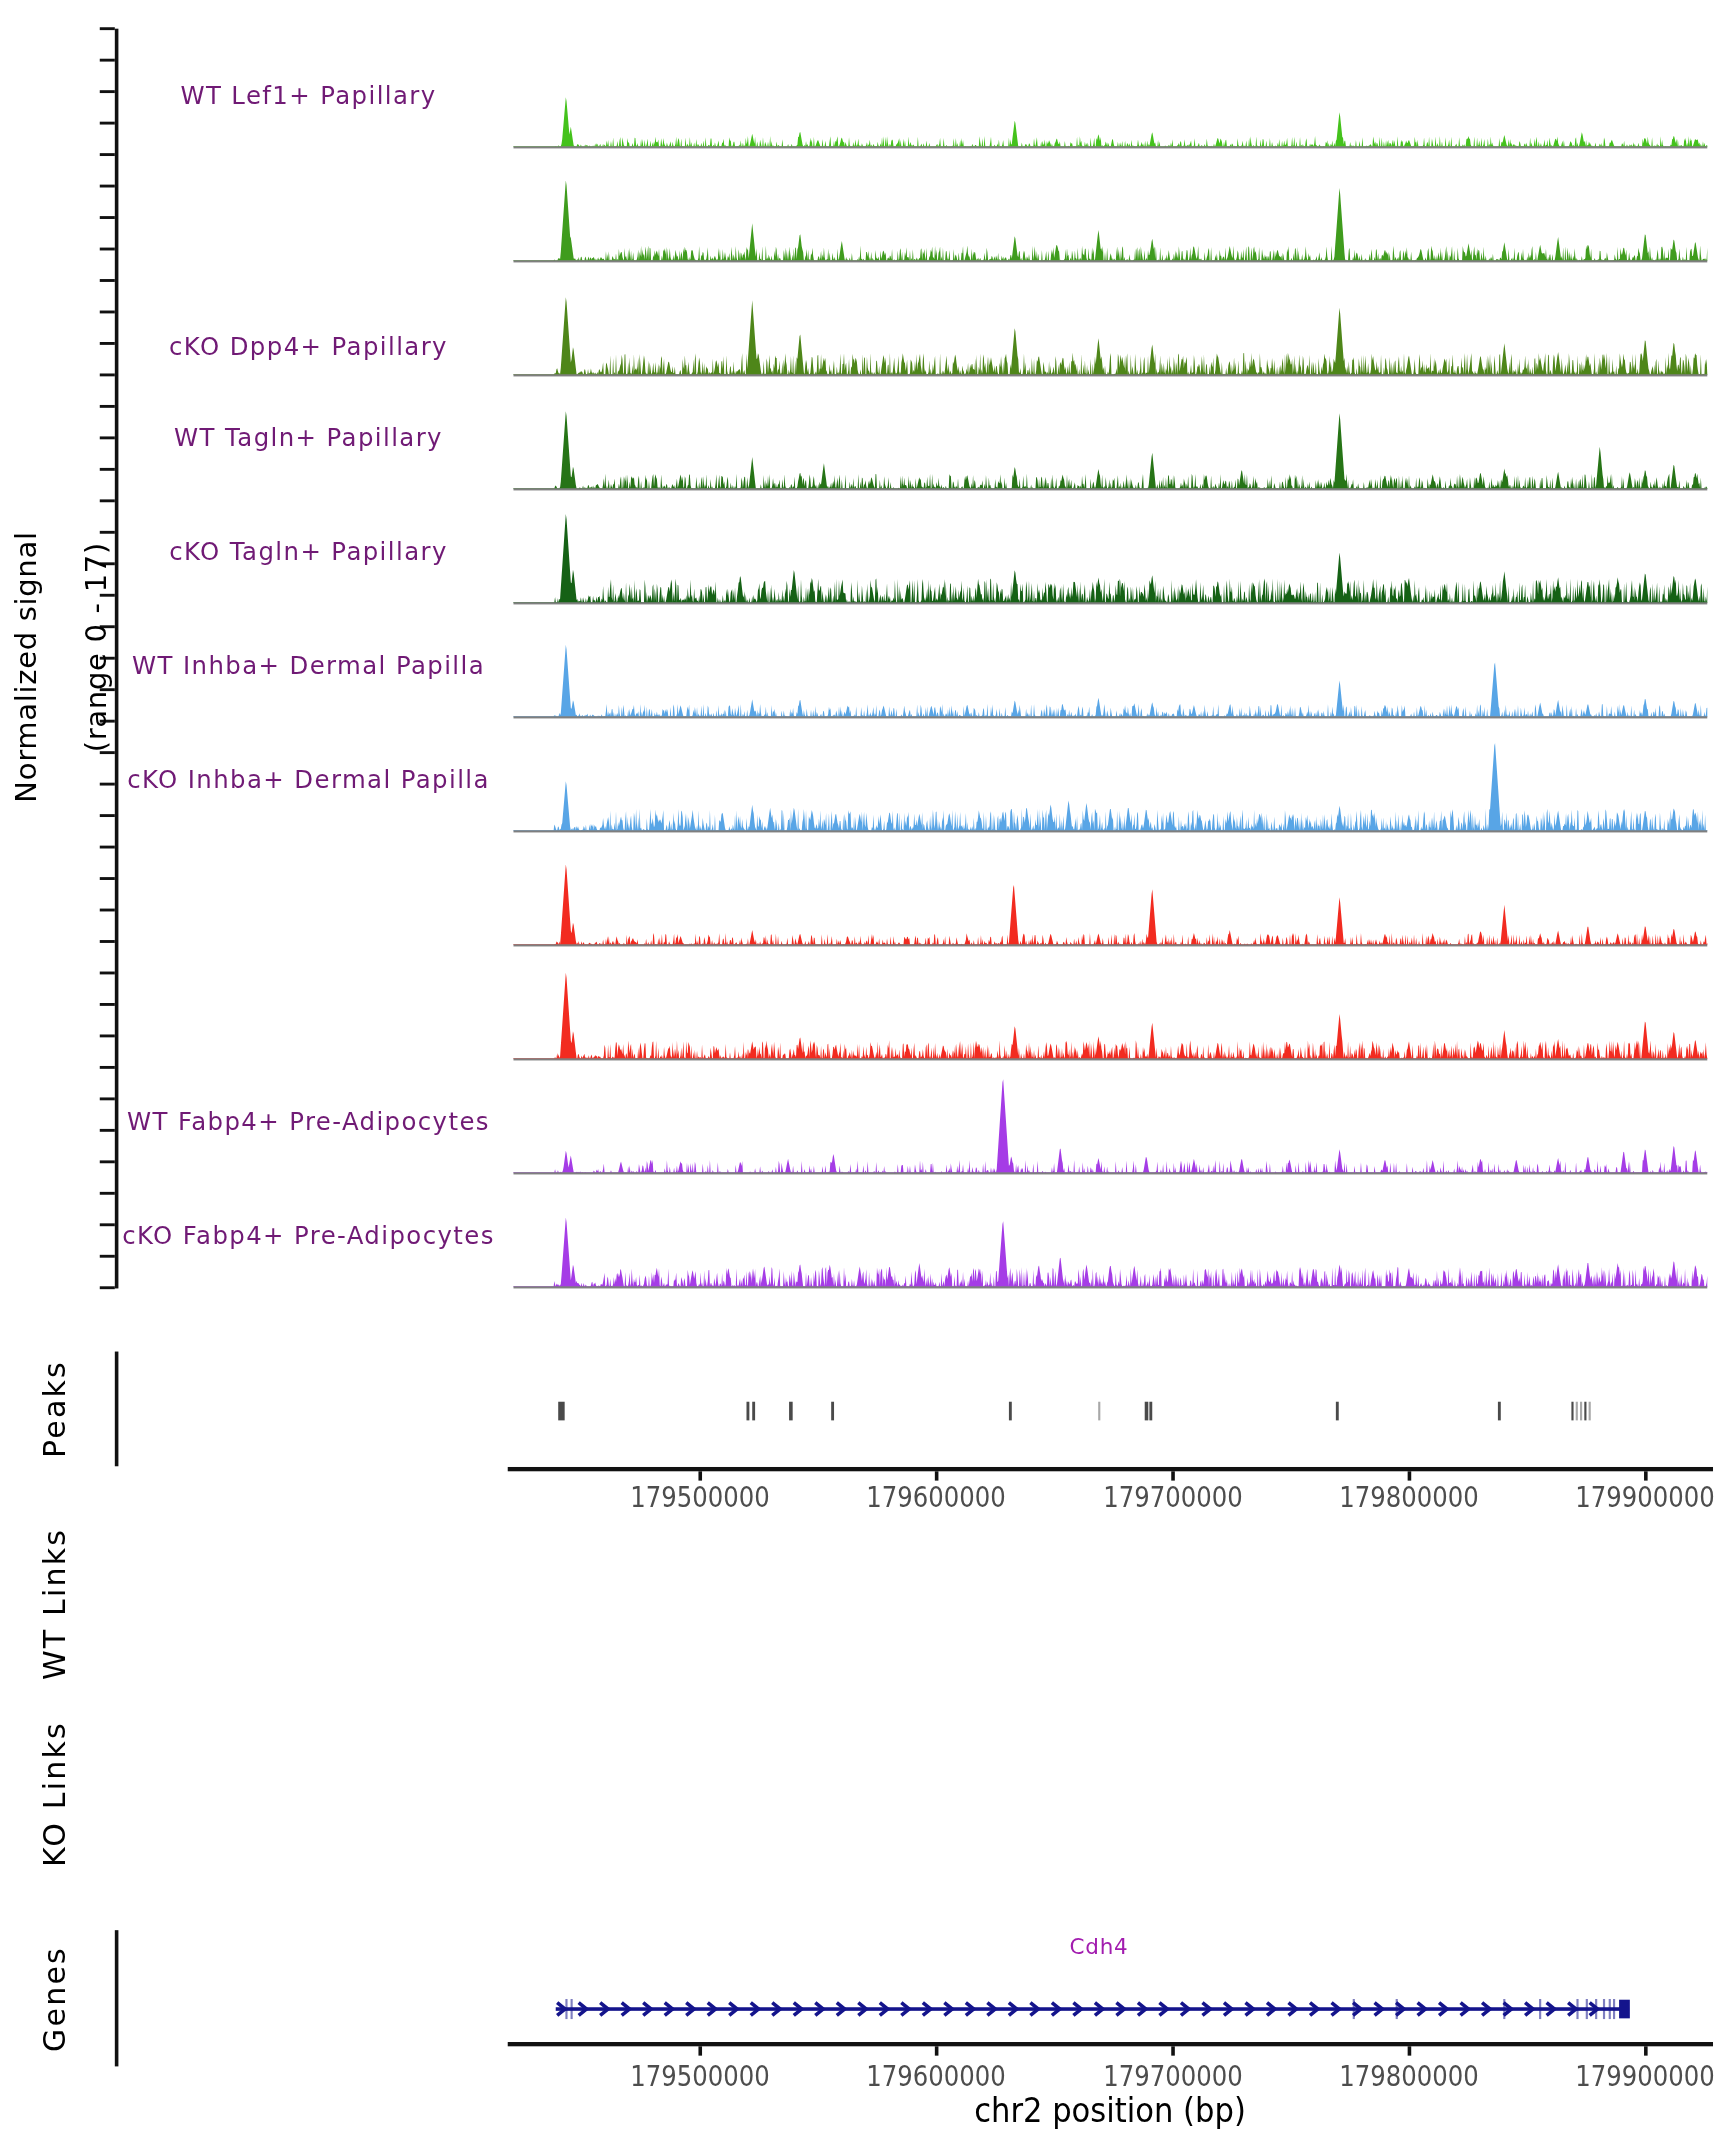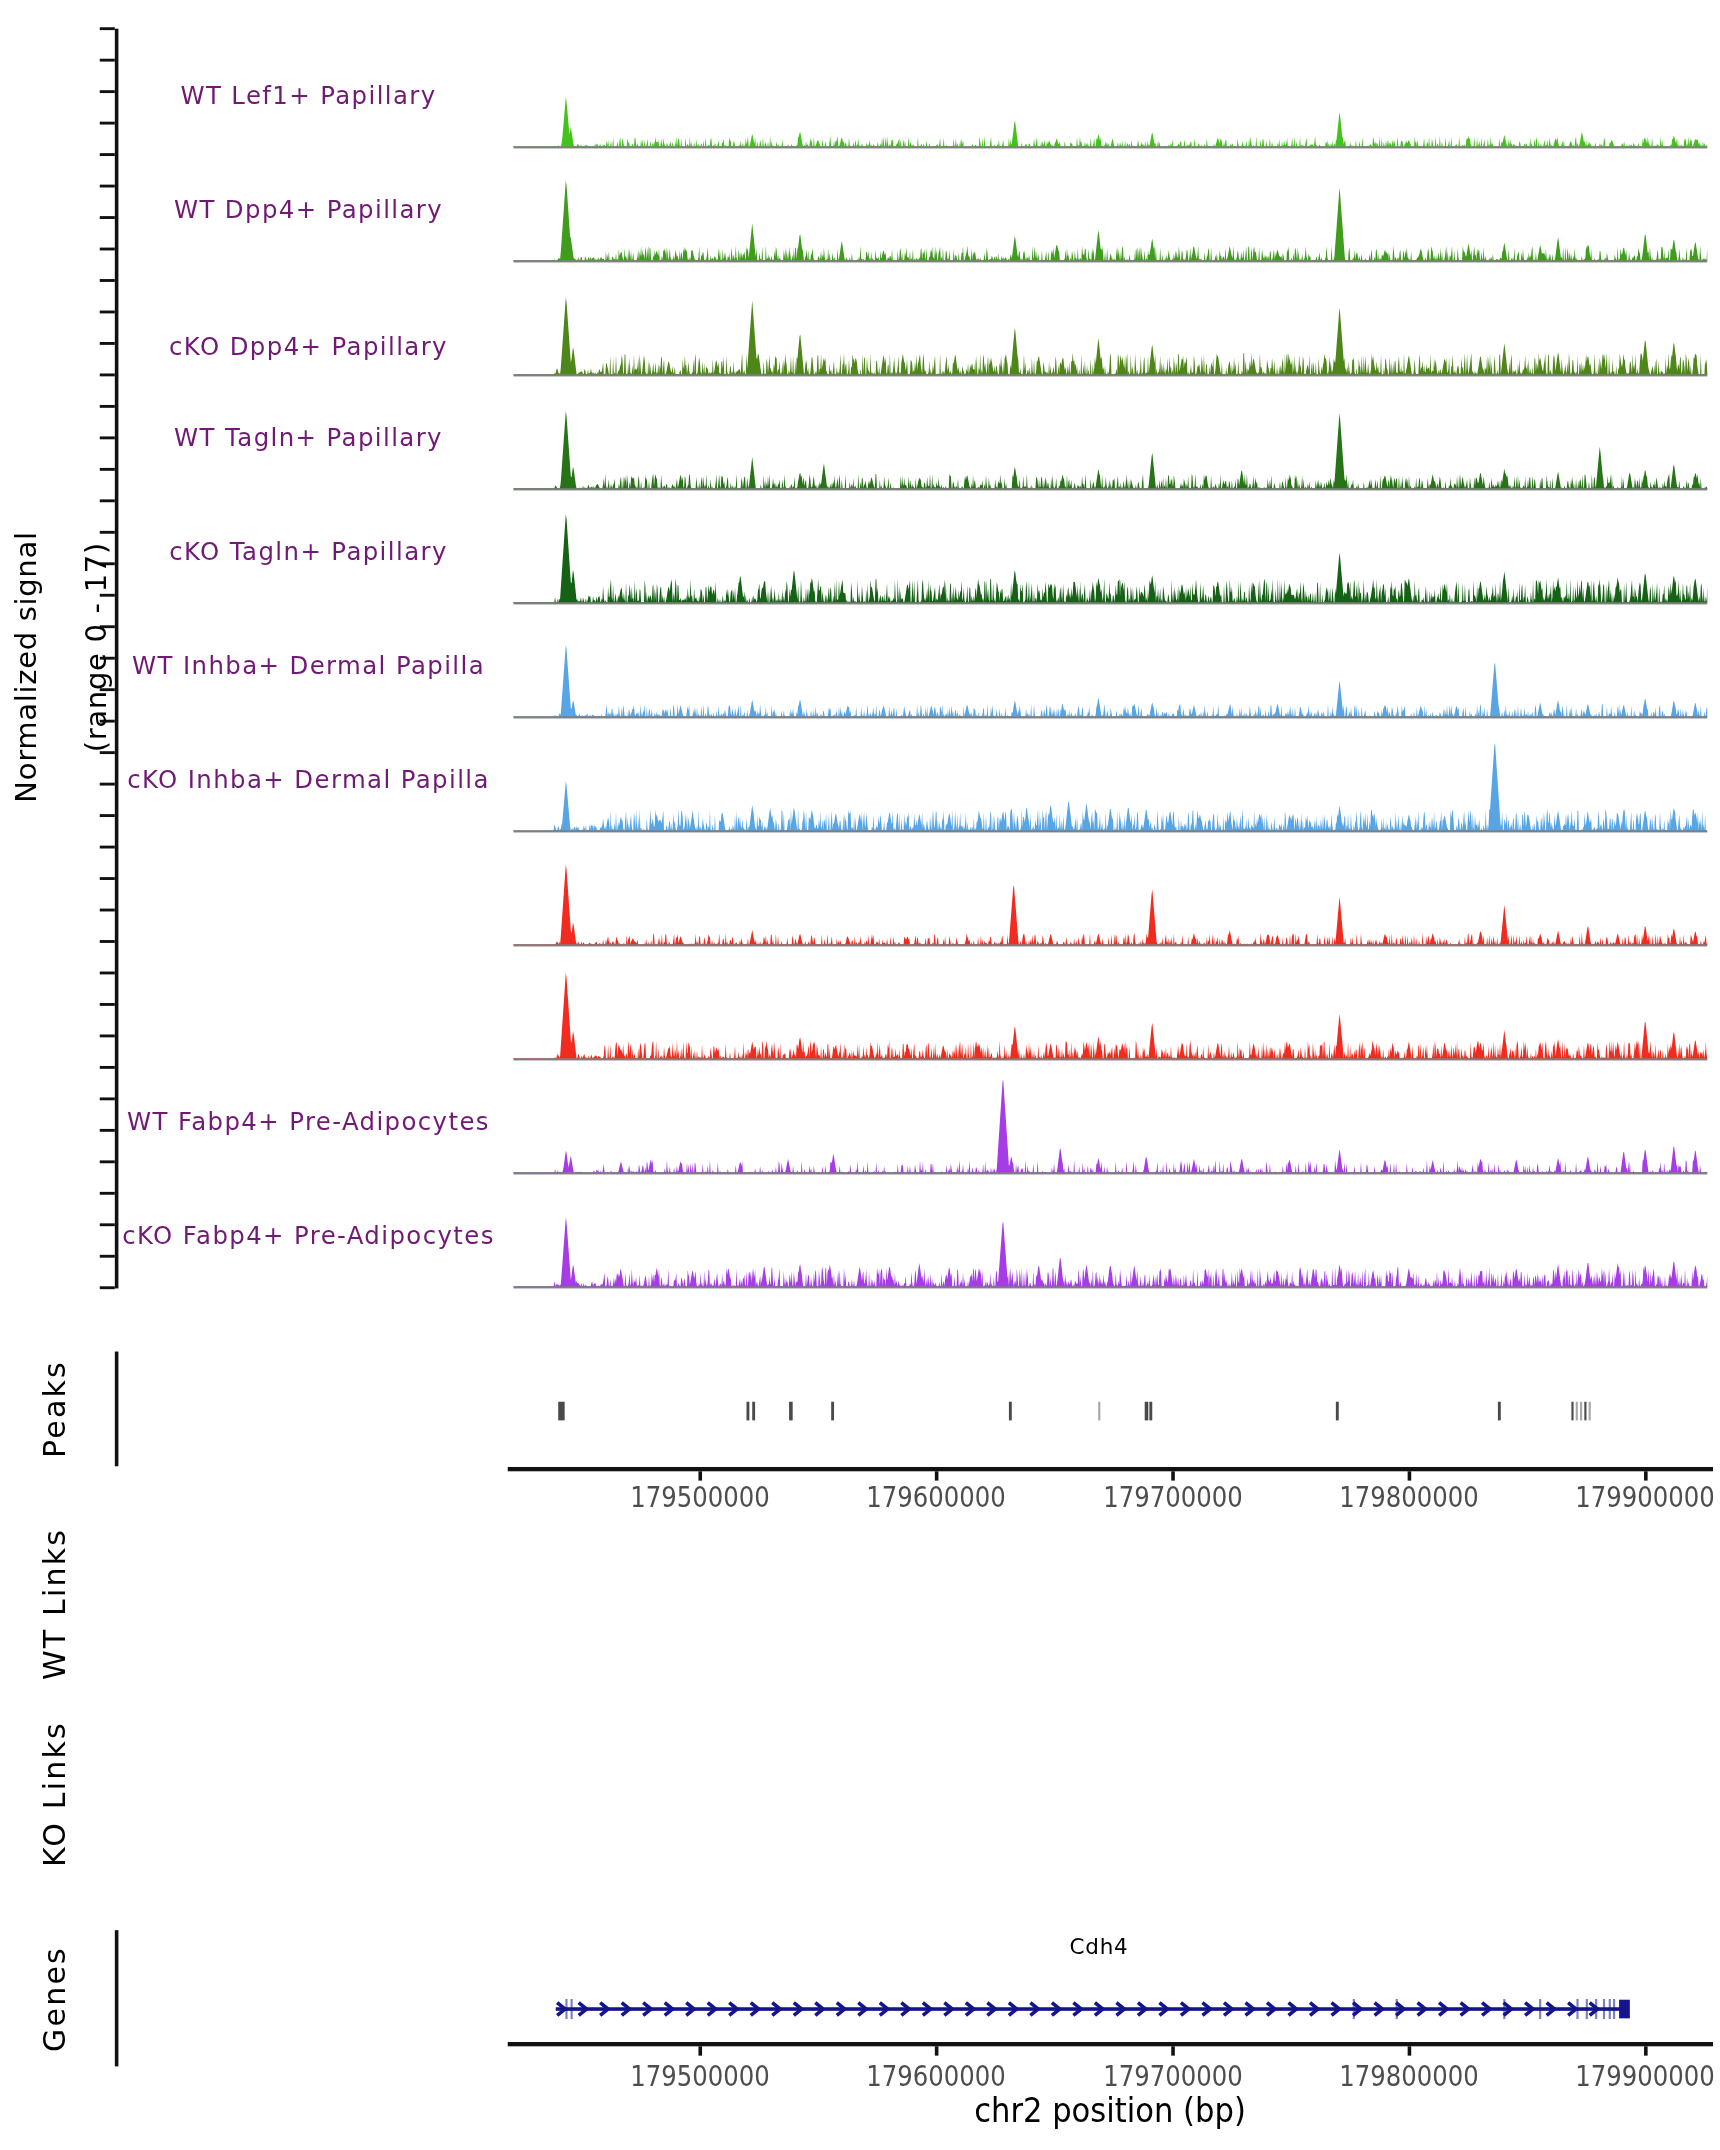--- a/index.html
+++ b/index.html
@@ -21,21 +21,21 @@
   .ticklabel{
     position:absolute;transform:translateX(-50%) scaleX(0.84);
     font-size:29px;color:#4d4d4d;white-space:nowrap;letter-spacing:0px;
   }
   .xlabel{
     position:absolute;transform:translateX(-50%) scaleX(0.9);
     font-size:34px;color:#000;white-space:nowrap;
   }
   .genename{
     position:absolute;transform:translateX(-50%);
-    font-size:21.5px;letter-spacing:0.7px;color:#000000;white-space:nowrap;
+    font-size:21.5px;letter-spacing:0.7px;color:#a21caf;white-space:nowrap;
   }
 </style>
 </head>
 <body>
 
 <div class="page">
 
   <svg class="gfx" id="gfx" width="1721" height="2151" viewBox="0 0 2400 3000">
       <path d="M 716 205L716 204.0L717 204.0L718 204.0L719 204.0L720 204.0L721 204.0L722 204.0L723 204.0L724 204.0L725 204.0L726 204.0L727 204.0L728 204.0L729 204.0L730 204.0L731 204.0L732 204.0L733 204.0L734 204.0L735 204.0L736 204.0L737 204.0L738 204.0L739 204.0L740 204.0L741 204.0L742 204.0L743 204.0L744 204.0L745 204.0L746 204.0L747 204.0L748 204.0L749 204.0L750 204.0L751 204.0L752 204.0L753 204.0L754 204.0L755 204.0L756 204.0L757 204.0L758 204.0L759 204.0L760 204.0L761 204.0L762 204.0L763 204.0L764 204.0L765 204.0L766 204.0L767 204.0L768 204.0L769 204.0L770 204.0L771 204.0L772 204.0L773 204.0L774 204.0L775 203.6L776 204.0L777 204.0L778 204.0L779 202.7L780 203.9L781 204.0L782 204.0L783 200.9L784 193.7L785 182.0L786 170.4L787 158.8L788 147.2L789 135.6L790 141.1L791 152.8L792 164.4L793 176.0L794 187.6L795 182.3L796 176.7L797 183.3L798 189.9L799 196.5L800 203.0L801 203.7L802 204.0L803 204.0L804 203.9L805 201.1L806 201.1L807 202.3L808 204.0L809 204.0L810 201.6L811 203.9L812 204.0L813 204.0L814 204.0L815 204.0L816 201.5L817 203.8L818 202.3L819 202.6L820 204.0L821 204.0L822 202.8L823 204.0L824 204.0L825 204.0L826 204.0L827 203.1L828 204.0L829 204.0L830 200.2L831 204.0L832 200.3L833 201.0L834 204.0L835 203.4L836 203.4L837 200.5L838 204.0L839 204.0L840 204.0L841 200.4L842 204.0L843 201.6L844 203.2L845 204.0L846 196.1L847 203.4L848 195.2L849 204.0L850 204.0L851 204.0L852 196.8L853 203.8L854 204.0L855 191.9L856 204.0L857 204.0L858 204.0L859 204.0L860 203.3L861 196.7L862 204.0L863 204.0L864 195.8L865 191.1L866 204.0L867 203.6L868 191.3L869 198.0L870 202.5L871 204.0L872 204.0L873 204.0L874 204.0L875 192.4L876 199.7L877 197.6L878 204.0L879 204.0L880 203.9L881 204.0L882 199.3L883 203.4L884 203.9L885 192.1L886 192.3L887 202.3L888 204.0L889 199.6L890 204.0L891 204.0L892 204.0L893 203.8L894 193.7L895 203.8L896 194.0L897 204.0L898 204.0L899 194.8L900 204.0L901 204.0L902 200.4L903 193.2L904 204.0L905 203.8L906 204.0L907 195.8L908 204.0L909 204.0L910 198.5L911 204.0L912 196.9L913 201.7L914 190.7L915 198.2L916 198.3L917 198.3L918 194.7L919 204.0L920 204.0L921 203.4L922 192.9L923 200.2L924 204.0L925 192.3L926 199.6L927 202.2L928 204.0L929 203.9L930 198.7L931 203.1L932 204.0L933 204.0L934 201.3L935 197.0L936 203.6L937 204.0L938 197.8L939 203.2L940 204.0L941 204.0L942 200.2L943 190.6L944 204.0L945 197.6L946 192.6L947 195.6L948 203.2L949 204.0L950 193.3L951 204.0L952 203.7L953 204.0L954 204.0L955 204.0L956 191.6L957 204.0L958 202.5L959 200.3L960 204.0L961 202.9L962 191.2L963 204.0L964 198.1L965 204.0L966 204.0L967 204.0L968 198.8L969 204.0L970 204.0L971 194.0L972 204.0L973 201.3L974 201.6L975 204.0L976 203.2L977 204.0L978 199.2L979 204.0L980 204.0L981 195.9L982 203.9L983 204.0L984 191.5L985 204.0L986 204.0L987 204.0L988 201.9L989 202.9L990 202.9L991 193.3L992 193.0L993 204.0L994 204.0L995 201.8L996 204.0L997 198.3L998 203.3L999 204.0L1000 203.9L1001 200.6L1002 195.8L1003 204.0L1004 203.8L1005 204.0L1006 203.8L1007 199.5L1008 198.8L1009 193.5L1010 204.0L1011 201.7L1012 203.7L1013 204.0L1014 204.0L1015 204.0L1016 204.0L1017 191.4L1018 196.4L1019 196.0L1020 204.0L1021 204.0L1022 202.7L1023 197.7L1024 197.8L1025 204.0L1026 204.0L1027 204.0L1028 204.0L1029 203.7L1030 204.0L1031 201.6L1032 203.9L1033 195.5L1034 204.0L1035 203.6L1036 199.2L1037 204.0L1038 202.5L1039 203.9L1040 192.0L1041 201.3L1042 198.0L1043 189.8L1044 203.6L1045 204.0L1046 200.4L1047 195.8L1048 191.2L1049 186.5L1050 191.2L1051 195.8L1052 200.4L1053 190.6L1054 204.0L1055 203.7L1056 197.3L1057 204.0L1058 204.0L1059 204.0L1060 194.8L1061 199.6L1062 204.0L1063 204.0L1064 191.5L1065 204.0L1066 204.0L1067 197.6L1068 200.9L1069 204.0L1070 204.0L1071 197.7L1072 204.0L1073 204.0L1074 189.7L1075 204.0L1076 196.5L1077 204.0L1078 202.5L1079 204.0L1080 204.0L1081 204.0L1082 204.0L1083 197.3L1084 204.0L1085 202.8L1086 202.2L1087 204.0L1088 204.0L1089 204.0L1090 204.0L1091 194.2L1092 204.0L1093 204.0L1094 204.0L1095 204.0L1096 203.9L1097 204.0L1098 204.0L1099 200.9L1100 204.0L1101 204.0L1102 204.0L1103 204.0L1104 200.4L1105 204.0L1106 204.0L1107 203.7L1108 204.0L1109 204.0L1110 204.0L1111 203.1L1112 201.9L1113 191.0L1114 190.7L1115 185.1L1116 184.0L1117 189.6L1118 195.2L1119 200.8L1120 204.0L1121 204.0L1122 202.3L1123 204.0L1124 196.7L1125 203.1L1126 200.7L1127 204.0L1128 204.0L1129 202.7L1130 191.9L1131 199.0L1132 194.6L1133 204.0L1134 204.0L1135 190.7L1136 204.0L1137 204.0L1138 201.6L1139 198.9L1140 196.1L1141 195.7L1142 198.4L1143 201.2L1144 204.0L1145 204.0L1146 204.0L1147 193.9L1148 204.0L1149 204.0L1150 203.6L1151 196.4L1152 203.2L1153 204.0L1154 204.0L1155 204.0L1156 204.0L1157 196.5L1158 190.0L1159 204.0L1160 204.0L1161 204.0L1162 204.0L1163 196.8L1164 204.0L1165 196.2L1166 198.2L1167 194.3L1168 190.1L1169 203.8L1170 204.0L1171 201.6L1172 198.0L1173 193.4L1174 191.7L1175 195.3L1176 198.9L1177 197.5L1178 204.0L1179 198.0L1180 201.3L1181 204.0L1182 204.0L1183 203.4L1184 191.4L1185 202.6L1186 204.0L1187 204.0L1188 204.0L1189 204.0L1190 198.1L1191 203.6L1192 202.5L1193 194.7L1194 202.3L1195 204.0L1196 200.6L1197 193.3L1198 204.0L1199 202.3L1200 203.8L1201 204.0L1202 199.8L1203 202.8L1204 204.0L1205 204.0L1206 204.0L1207 204.0L1208 202.3L1209 198.4L1210 204.0L1211 202.4L1212 200.9L1213 194.9L1214 204.0L1215 201.4L1216 204.0L1217 204.0L1218 200.5L1219 203.4L1220 203.7L1221 203.9L1222 203.7L1223 204.0L1224 197.6L1225 203.1L1226 204.0L1227 204.0L1228 199.9L1229 204.0L1230 191.0L1231 204.0L1232 190.2L1233 204.0L1234 204.0L1235 190.8L1236 204.0L1237 190.1L1238 198.6L1239 204.0L1240 204.0L1241 200.6L1242 204.0L1243 196.8L1244 194.4L1245 195.7L1246 204.0L1247 204.0L1248 204.0L1249 204.0L1250 201.5L1251 200.5L1252 199.1L1253 196.2L1254 192.8L1255 204.0L1256 194.9L1257 204.0L1258 204.0L1259 204.0L1260 193.3L1261 204.0L1262 195.5L1263 204.0L1264 204.0L1265 203.6L1266 204.0L1267 190.3L1268 203.5L1269 200.4L1270 198.1L1271 203.3L1272 202.1L1273 203.5L1274 201.2L1275 204.0L1276 204.0L1277 204.0L1278 204.0L1279 204.0L1280 190.7L1281 204.0L1282 204.0L1283 204.0L1284 203.1L1285 200.1L1286 204.0L1287 204.0L1288 199.7L1289 204.0L1290 204.0L1291 203.9L1292 195.8L1293 204.0L1294 204.0L1295 204.0L1296 199.6L1297 204.0L1298 204.0L1299 204.0L1300 204.0L1301 204.0L1302 204.0L1303 204.0L1304 203.9L1305 204.0L1306 202.3L1307 200.5L1308 204.0L1309 203.4L1310 200.6L1311 192.0L1312 204.0L1313 204.0L1314 204.0L1315 204.0L1316 192.4L1317 203.6L1318 204.0L1319 203.5L1320 202.2L1321 204.0L1322 204.0L1323 204.0L1324 204.0L1325 204.0L1326 204.0L1327 204.0L1328 202.9L1329 204.0L1330 192.9L1331 204.0L1332 203.7L1333 192.5L1334 204.0L1335 199.3L1336 204.0L1337 204.0L1338 204.0L1339 195.1L1340 204.0L1341 192.3L1342 202.2L1343 195.3L1344 204.0L1345 203.9L1346 203.8L1347 204.0L1348 204.0L1349 204.0L1350 204.0L1351 204.0L1352 204.0L1353 204.0L1354 203.5L1355 204.0L1356 200.4L1357 203.3L1358 204.0L1359 204.0L1360 202.3L1361 202.1L1362 204.0L1363 204.0L1364 204.0L1365 204.0L1366 190.2L1367 198.0L1368 204.0L1369 204.0L1370 192.8L1371 204.0L1372 203.9L1373 189.8L1374 204.0L1375 204.0L1376 204.0L1377 204.0L1378 204.0L1379 204.0L1380 204.0L1381 198.4L1382 190.6L1383 204.0L1384 204.0L1385 204.0L1386 204.0L1387 201.7L1388 204.0L1389 204.0L1390 203.9L1391 200.1L1392 204.0L1393 194.6L1394 204.0L1395 203.5L1396 204.0L1397 204.0L1398 201.3L1399 195.4L1400 204.0L1401 204.0L1402 204.0L1403 204.0L1404 204.0L1405 203.9L1406 204.0L1407 191.8L1408 204.0L1409 194.1L1410 201.4L1411 200.9L1412 192.2L1413 184.6L1414 176.5L1415 168.3L1416 171.6L1417 179.7L1418 187.9L1419 196.0L1420 204.0L1421 204.0L1422 204.0L1423 204.0L1424 204.0L1425 198.6L1426 204.0L1427 204.0L1428 204.0L1429 204.0L1430 201.3L1431 201.0L1432 203.0L1433 204.0L1434 204.0L1435 200.1L1436 200.4L1437 204.0L1438 204.0L1439 204.0L1440 204.0L1441 204.0L1442 192.9L1443 201.6L1444 204.0L1445 198.2L1446 191.4L1447 203.3L1448 204.0L1449 204.0L1450 204.0L1451 204.0L1452 197.3L1453 204.0L1454 196.4L1455 201.9L1456 201.3L1457 194.4L1458 204.0L1459 204.0L1460 196.6L1461 200.9L1462 199.1L1463 195.7L1464 197.9L1465 200.5L1466 204.0L1467 200.3L1468 204.0L1469 204.0L1470 204.0L1471 199.7L1472 197.9L1473 194.7L1474 193.0L1475 197.4L1476 200.6L1477 201.1L1478 197.1L1479 204.0L1480 204.0L1481 204.0L1482 204.0L1483 204.0L1484 204.0L1485 196.7L1486 203.7L1487 204.0L1488 204.0L1489 204.0L1490 203.2L1491 204.0L1492 204.0L1493 198.1L1494 200.4L1495 199.3L1496 204.0L1497 204.0L1498 204.0L1499 203.7L1500 204.0L1501 203.7L1502 190.7L1503 204.0L1504 201.4L1505 204.0L1506 189.9L1507 199.6L1508 196.3L1509 204.0L1510 203.1L1511 204.0L1512 204.0L1513 197.7L1514 203.7L1515 199.6L1516 204.0L1517 198.7L1518 204.0L1519 204.0L1520 204.0L1521 191.7L1522 204.0L1523 204.0L1524 204.0L1525 199.8L1526 192.0L1527 204.0L1528 204.0L1529 192.6L1530 195.1L1531 190.5L1532 187.2L1533 191.9L1534 196.5L1535 191.1L1536 204.0L1537 202.4L1538 203.9L1539 204.0L1540 203.0L1541 202.3L1542 197.4L1543 200.2L1544 204.0L1545 198.6L1546 201.1L1547 204.0L1548 204.0L1549 204.0L1550 199.3L1551 194.7L1552 194.2L1553 200.2L1554 204.0L1555 204.0L1556 204.0L1557 204.0L1558 204.0L1559 197.6L1560 204.0L1561 204.0L1562 198.3L1563 202.5L1564 204.0L1565 196.8L1566 204.0L1567 204.0L1568 204.0L1569 196.3L1570 204.0L1571 204.0L1572 199.6L1573 200.9L1574 204.0L1575 199.8L1576 204.0L1577 204.0L1578 195.0L1579 204.0L1580 202.7L1581 204.0L1582 203.6L1583 204.0L1584 204.0L1585 204.0L1586 203.1L1587 194.4L1588 201.1L1589 204.0L1590 204.0L1591 202.3L1592 197.8L1593 203.1L1594 199.9L1595 203.8L1596 204.0L1597 196.4L1598 204.0L1599 204.0L1600 196.1L1601 204.0L1602 200.9L1603 203.3L1604 198.0L1605 192.7L1606 187.4L1607 184.5L1608 189.8L1609 195.1L1610 200.4L1611 198.6L1612 204.0L1613 204.0L1614 204.0L1615 195.1L1616 203.8L1617 197.5L1618 204.0L1619 204.0L1620 204.0L1621 203.9L1622 204.0L1623 204.0L1624 204.0L1625 202.9L1626 204.0L1627 204.0L1628 204.0L1629 204.0L1630 201.8L1631 203.4L1632 204.0L1633 198.9L1634 204.0L1635 194.3L1636 204.0L1637 204.0L1638 204.0L1639 204.0L1640 204.0L1641 204.0L1642 203.0L1643 201.9L1644 199.5L1645 204.0L1646 197.2L1647 197.4L1648 204.0L1649 204.0L1650 204.0L1651 202.6L1652 194.3L1653 204.0L1654 202.8L1655 204.0L1656 202.7L1657 201.6L1658 204.0L1659 201.6L1660 199.3L1661 195.8L1662 204.0L1663 204.0L1664 204.0L1665 202.9L1666 192.9L1667 204.0L1668 204.0L1669 204.0L1670 204.0L1671 201.8L1672 199.1L1673 204.0L1674 204.0L1675 204.0L1676 201.9L1677 204.0L1678 204.0L1679 204.0L1680 200.9L1681 204.0L1682 203.6L1683 193.3L1684 202.7L1685 204.0L1686 203.7L1687 204.0L1688 204.0L1689 203.2L1690 204.0L1691 204.0L1692 203.9L1693 200.2L1694 204.0L1695 203.3L1696 199.7L1697 196.1L1698 192.5L1699 193.6L1700 197.2L1701 200.1L1702 193.3L1703 194.9L1704 197.7L1705 204.0L1706 204.0L1707 197.5L1708 204.0L1709 196.1L1710 194.8L1711 204.0L1712 204.0L1713 203.8L1714 204.0L1715 204.0L1716 201.0L1717 204.0L1718 200.0L1719 200.8L1720 204.0L1721 204.0L1722 203.3L1723 204.0L1724 203.5L1725 204.0L1726 192.9L1727 201.8L1728 204.0L1729 204.0L1730 204.0L1731 203.8L1732 201.8L1733 196.4L1734 204.0L1735 203.1L1736 203.9L1737 203.6L1738 196.0L1739 204.0L1740 204.0L1741 204.0L1742 192.1L1743 204.0L1744 190.1L1745 199.4L1746 204.0L1747 204.0L1748 202.1L1749 204.0L1750 204.0L1751 204.0L1752 190.4L1753 204.0L1754 202.9L1755 204.0L1756 204.0L1757 204.0L1758 194.7L1759 204.0L1760 202.7L1761 194.0L1762 194.7L1763 204.0L1764 204.0L1765 204.0L1766 196.0L1767 204.0L1768 204.0L1769 204.0L1770 204.0L1771 192.4L1772 204.0L1773 204.0L1774 198.1L1775 202.8L1776 204.0L1777 204.0L1778 203.9L1779 203.0L1780 204.0L1781 204.0L1782 199.1L1783 204.0L1784 193.9L1785 203.1L1786 204.0L1787 204.0L1788 196.4L1789 204.0L1790 202.2L1791 196.1L1792 202.2L1793 202.0L1794 199.7L1795 192.2L1796 204.0L1797 204.0L1798 204.0L1799 204.0L1800 204.0L1801 202.7L1802 191.2L1803 204.0L1804 202.3L1805 190.6L1806 204.0L1807 204.0L1808 197.3L1809 204.0L1810 204.0L1811 204.0L1812 204.0L1813 191.1L1814 204.0L1815 201.9L1816 204.0L1817 200.7L1818 204.0L1819 203.5L1820 203.9L1821 196.7L1822 192.7L1823 204.0L1824 204.0L1825 204.0L1826 204.0L1827 200.2L1828 203.3L1829 201.4L1830 201.3L1831 202.3L1832 204.0L1833 199.1L1834 189.7L1835 201.8L1836 202.7L1837 204.0L1838 204.0L1839 204.0L1840 201.3L1841 203.4L1842 204.0L1843 204.0L1844 204.0L1845 204.0L1846 203.6L1847 204.0L1848 203.9L1849 197.8L1850 200.3L1851 195.6L1852 204.0L1853 199.6L1854 204.0L1855 204.0L1856 200.4L1857 203.2L1858 196.1L1859 204.0L1860 203.4L1861 199.2L1862 203.9L1863 196.7L1864 194.6L1865 185.0L1866 175.5L1867 166.0L1868 156.5L1869 162.6L1870 172.1L1871 181.6L1872 191.1L1873 192.2L1874 201.2L1875 196.4L1876 196.2L1877 204.0L1878 204.0L1879 204.0L1880 204.0L1881 204.0L1882 203.9L1883 198.0L1884 204.0L1885 202.5L1886 204.0L1887 202.6L1888 204.0L1889 204.0L1890 204.0L1891 195.4L1892 204.0L1893 204.0L1894 204.0L1895 204.0L1896 196.6L1897 204.0L1898 204.0L1899 204.0L1900 191.3L1901 204.0L1902 204.0L1903 204.0L1904 204.0L1905 204.0L1906 202.8L1907 204.0L1908 203.4L1909 203.8L1910 202.6L1911 201.1L1912 201.8L1913 204.0L1914 204.0L1915 190.5L1916 196.1L1917 200.8L1918 197.5L1919 203.7L1920 199.2L1921 200.1L1922 204.0L1923 204.0L1924 190.7L1925 204.0L1926 204.0L1927 191.8L1928 204.0L1929 204.0L1930 197.3L1931 204.0L1932 204.0L1933 195.7L1934 204.0L1935 198.5L1936 195.1L1937 204.0L1938 199.0L1939 199.9L1940 200.5L1941 204.0L1942 194.6L1943 202.1L1944 195.4L1945 198.6L1946 204.0L1947 204.0L1948 204.0L1949 190.2L1950 204.0L1951 204.0L1952 204.0L1953 203.4L1954 194.9L1955 198.1L1956 196.7L1957 204.0L1958 204.0L1959 201.4L1960 199.7L1961 195.8L1962 199.2L1963 199.3L1964 196.6L1965 195.2L1966 198.0L1967 200.7L1968 203.5L1969 204.0L1970 204.0L1971 203.3L1972 204.0L1973 190.6L1974 199.0L1975 197.4L1976 204.0L1977 194.4L1978 204.0L1979 204.0L1980 204.0L1981 204.0L1982 203.8L1983 204.0L1984 204.0L1985 201.8L1986 191.8L1987 203.2L1988 204.0L1989 203.9L1990 199.5L1991 198.0L1992 204.0L1993 190.7L1994 204.0L1995 204.0L1996 204.0L1997 193.3L1998 199.0L1999 204.0L2000 204.0L2001 204.0L2002 190.4L2003 204.0L2004 202.7L2005 199.4L2006 204.0L2007 204.0L2008 189.8L2009 203.6L2010 203.6L2011 197.3L2012 204.0L2013 204.0L2014 203.5L2015 204.0L2016 191.4L2017 204.0L2018 204.0L2019 204.0L2020 200.7L2021 194.9L2022 204.0L2023 204.0L2024 190.8L2025 204.0L2026 204.0L2027 204.0L2028 204.0L2029 204.0L2030 202.1L2031 200.1L2032 204.0L2033 204.0L2034 203.8L2035 191.5L2036 203.1L2037 204.0L2038 204.0L2039 204.0L2040 201.1L2041 204.0L2042 201.2L2043 204.0L2044 204.0L2045 194.7L2046 193.1L2047 193.6L2048 189.7L2049 193.6L2050 193.4L2051 201.5L2052 204.0L2053 204.0L2054 204.0L2055 204.0L2056 190.3L2057 204.0L2058 204.0L2059 204.0L2060 191.7L2061 204.0L2062 201.9L2063 196.0L2064 203.2L2065 203.7L2066 192.1L2067 203.9L2068 204.0L2069 200.7L2070 194.0L2071 204.0L2072 204.0L2073 204.0L2074 204.0L2075 193.3L2076 204.0L2077 200.5L2078 204.0L2079 190.5L2080 202.3L2081 198.8L2082 202.7L2083 204.0L2084 204.0L2085 204.0L2086 204.0L2087 204.0L2088 204.0L2089 204.0L2090 203.8L2091 192.6L2092 204.0L2093 203.6L2094 197.8L2095 199.0L2096 196.5L2097 192.2L2098 188.3L2099 192.6L2100 196.9L2101 201.2L2102 204.0L2103 202.7L2104 194.3L2105 204.0L2106 193.9L2107 200.3L2108 200.2L2109 203.9L2110 202.3L2111 201.2L2112 201.5L2113 204.0L2114 202.1L2115 204.0L2116 203.5L2117 204.0L2118 204.0L2119 196.6L2120 199.0L2121 204.0L2122 203.5L2123 203.7L2124 204.0L2125 204.0L2126 200.4L2127 200.6L2128 204.0L2129 198.7L2130 204.0L2131 204.0L2132 203.8L2133 204.0L2134 191.9L2135 203.3L2136 198.7L2137 204.0L2138 204.0L2139 204.0L2140 193.3L2141 204.0L2142 196.4L2143 190.6L2144 204.0L2145 203.0L2146 197.0L2147 204.0L2148 203.2L2149 199.5L2150 204.0L2151 204.0L2152 204.0L2153 200.9L2154 194.7L2155 204.0L2156 202.1L2157 202.2L2158 195.2L2159 204.0L2160 203.7L2161 191.8L2162 199.1L2163 204.0L2164 202.2L2165 204.0L2166 204.0L2167 200.7L2168 197.3L2169 193.9L2170 193.6L2171 197.0L2172 190.3L2173 199.6L2174 202.1L2175 204.0L2176 204.0L2177 204.0L2178 200.5L2179 196.4L2180 204.0L2181 195.4L2182 204.0L2183 204.0L2184 204.0L2185 204.0L2186 204.0L2187 203.6L2188 204.0L2189 201.3L2190 197.1L2191 197.9L2192 199.9L2193 203.9L2194 201.9L2195 203.7L2196 204.0L2197 193.7L2198 191.3L2199 204.0L2200 198.8L2201 204.0L2202 204.0L2203 200.1L2204 194.8L2205 189.6L2206 184.3L2207 187.7L2208 193.0L2209 198.3L2210 196.3L2211 204.0L2212 195.3L2213 204.0L2214 202.4L2215 202.3L2216 197.2L2217 200.4L2218 200.2L2219 204.0L2220 202.5L2221 204.0L2222 204.0L2223 204.0L2224 204.0L2225 198.7L2226 204.0L2227 204.0L2228 204.0L2229 204.0L2230 204.0L2231 200.3L2232 203.6L2233 199.6L2234 204.0L2235 202.8L2236 204.0L2237 191.9L2238 195.2L2239 204.0L2240 204.0L2241 204.0L2242 204.0L2243 204.0L2244 203.8L2245 198.8L2246 199.5L2247 196.7L2248 195.0L2249 197.8L2250 200.6L2251 203.4L2252 204.0L2253 204.0L2254 204.0L2255 204.0L2256 204.0L2257 204.0L2258 204.0L2259 204.0L2260 204.0L2261 204.0L2262 200.3L2263 200.5L2264 204.0L2265 196.2L2266 204.0L2267 204.0L2268 204.0L2269 201.1L2270 204.0L2271 204.0L2272 204.0L2273 201.1L2274 203.6L2275 201.2L2276 203.8L2277 204.0L2278 198.5L2279 204.0L2280 200.5L2281 204.0L2282 204.0L2283 204.0L2284 203.5L2285 199.2L2286 204.0L2287 203.4L2288 204.0L2289 204.0L2290 204.0L2291 193.0L2292 199.9L2293 193.0L2294 192.8L2295 193.4L2296 196.9L2297 200.5L2298 190.3L2299 198.5L2300 201.7L2301 202.4L2302 204.0L2303 204.0L2304 191.3L2305 204.0L2306 204.0L2307 202.7L2308 204.0L2309 203.3L2310 203.9L2311 199.8L2312 203.2L2313 202.2L2314 204.0L2315 204.0L2316 189.9L2317 204.0L2318 194.9L2319 202.2L2320 204.0L2321 204.0L2322 204.0L2323 203.5L2324 204.0L2325 204.0L2326 204.0L2327 204.0L2328 204.0L2329 204.0L2330 201.5L2331 202.6L2332 194.3L2333 194.0L2334 189.7L2335 190.8L2336 195.1L2337 199.4L2338 193.4L2339 204.0L2340 193.9L2341 203.9L2342 204.0L2343 202.0L2344 204.0L2345 201.9L2346 204.0L2347 204.0L2348 204.0L2349 193.0L2350 197.0L2351 192.0L2352 204.0L2353 199.0L2354 204.0L2355 189.8L2356 204.0L2357 192.5L2358 197.1L2359 194.7L2360 204.0L2361 203.6L2362 200.4L2363 197.2L2364 194.0L2365 195.0L2366 195.6L2367 194.2L2368 195.6L2369 200.9L2370 198.8L2371 204.0L2372 200.5L2373 203.6L2374 204.0L2375 197.0L2376 204.0L2377 199.1L2378 203.8L2379 204.0L2380 202.1L2381 203.0L2381 205 Z" fill="#44c21c"></path>
       <rect x="716" y="204" width="1665" height="3" fill="#7f7f7f"></rect>
@@ -195,21 +195,20 @@
       <rect x="2249.5" y="2788" width="3" height="28" fill="#14148c" opacity="0.55"></rect>
       <rect x="2258.0" y="2789" width="15" height="26" fill="#14148c"></rect>
     </svg>
 
   <div class="rotlabel yaxislabel" style="left:61px;top:667px;">
     <span><span>Normalized signal</span><br>
     <span>(range 0 - 17)</span></span>
   </div>
 
   <div class="tracklabel" style="top:77px;">WT Lef1+ Papillary</div>
-  <div class="tracklabel" style="top:191px;">WT Dpp4+ Papillary</div>
   <div class="tracklabel" style="top:320px;margin-top:8px;">cKO Dpp4+ Papillary</div>
   <div class="tracklabel" style="top:533px;">cKO Tagln+ Papillary</div>
   <div class="tracklabel" style="top:419px;">WT Tagln+ Papillary</div>
   <div class="tracklabel" style="top:761px;">cKO Inhba+ Dermal Papilla</div>
   <div class="tracklabel" style="top:647px;">WT Inhba+ Dermal Papilla</div>
   <div class="tracklabel" style="top:1103px;">WT Fabp4+ Pre-Adipocytes</div>
   <div class="tracklabel" style="top:1217px;">cKO Fabp4+ Pre-Adipocytes</div>
 
   <div class="rotlabel seclabel" style="left:54px;top:1409px;">
     <span>Peaks</span>

